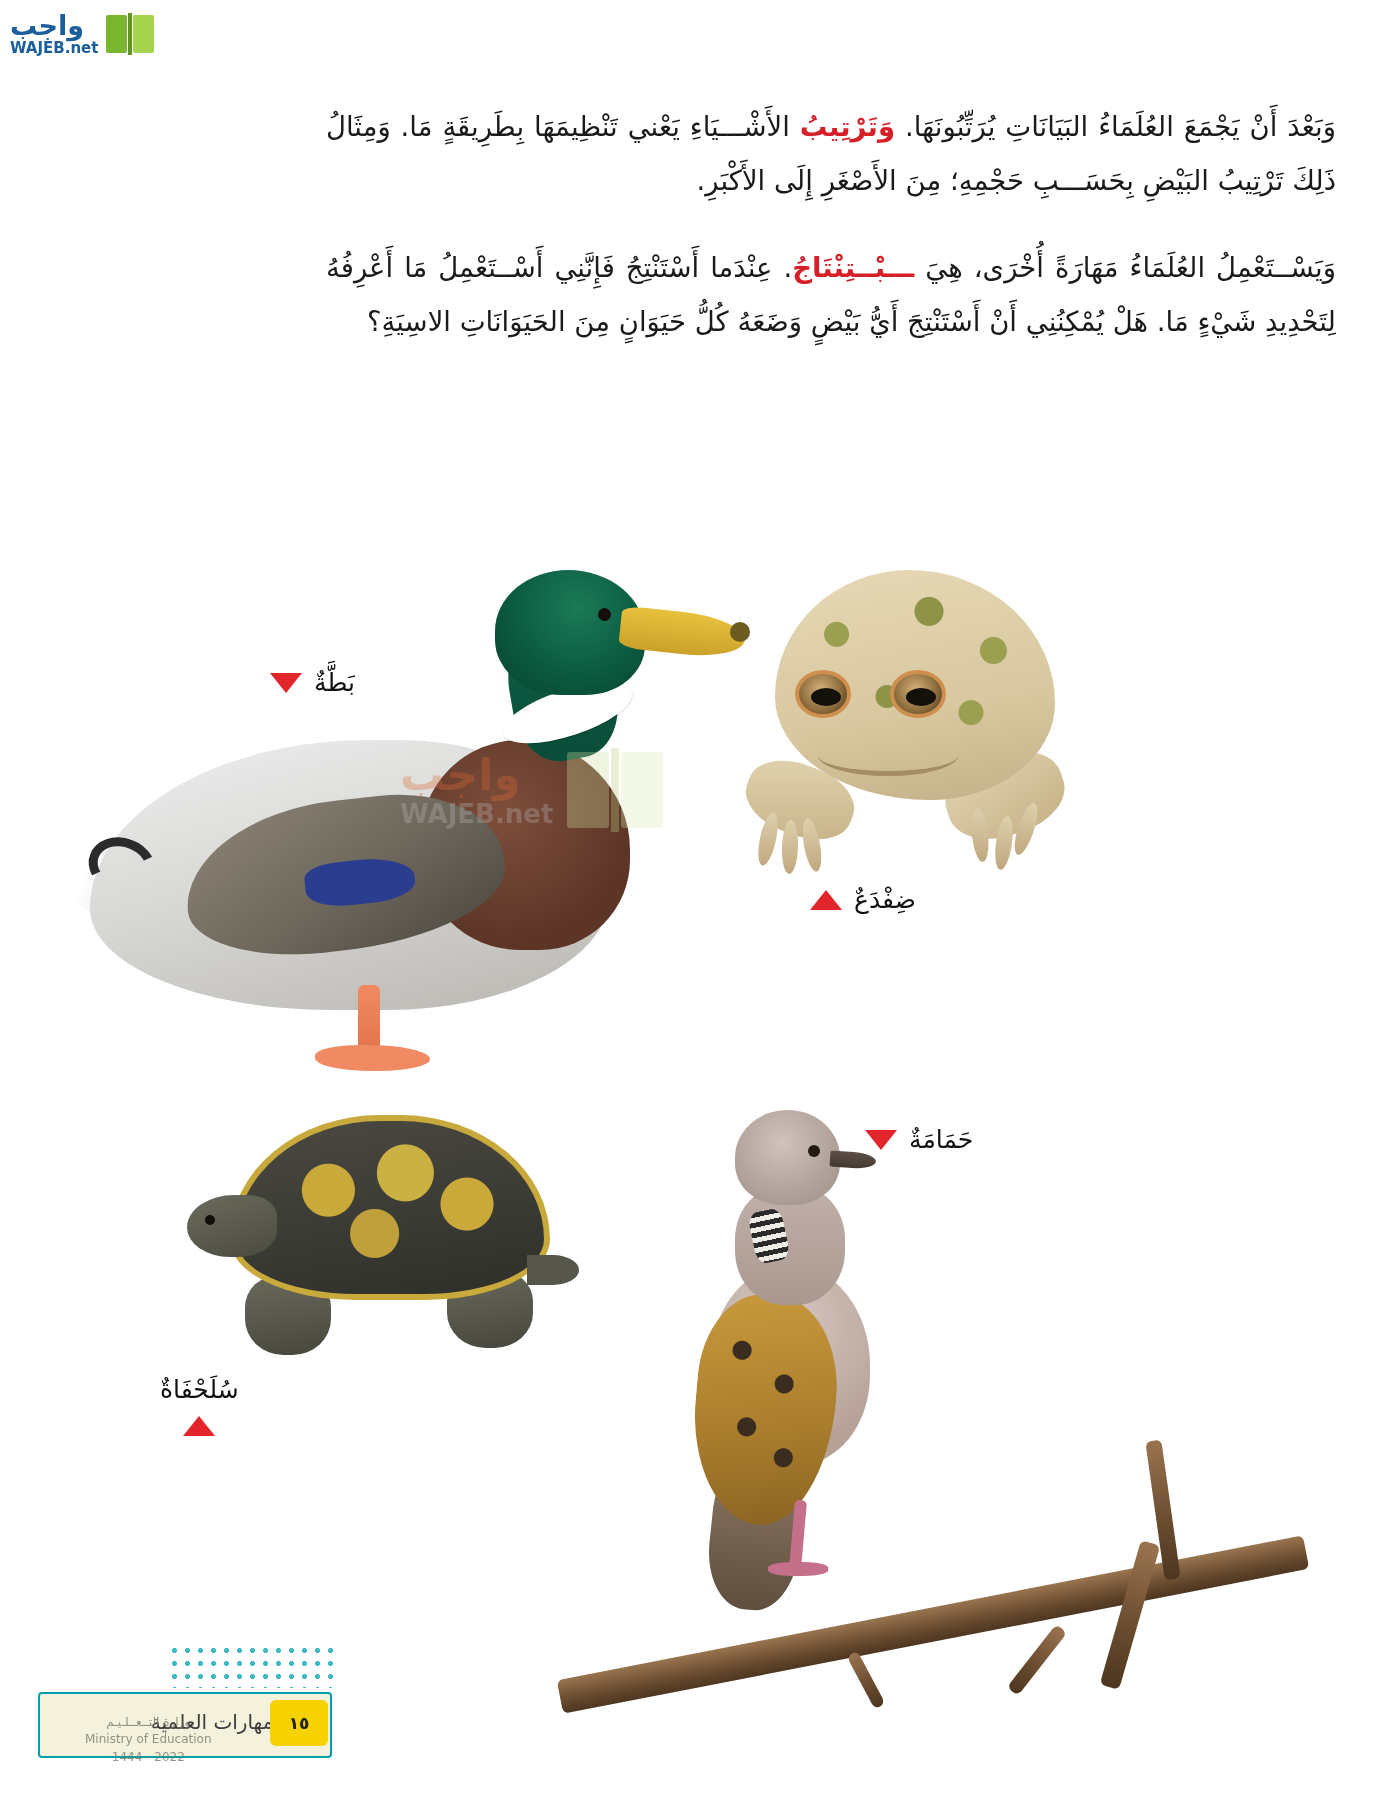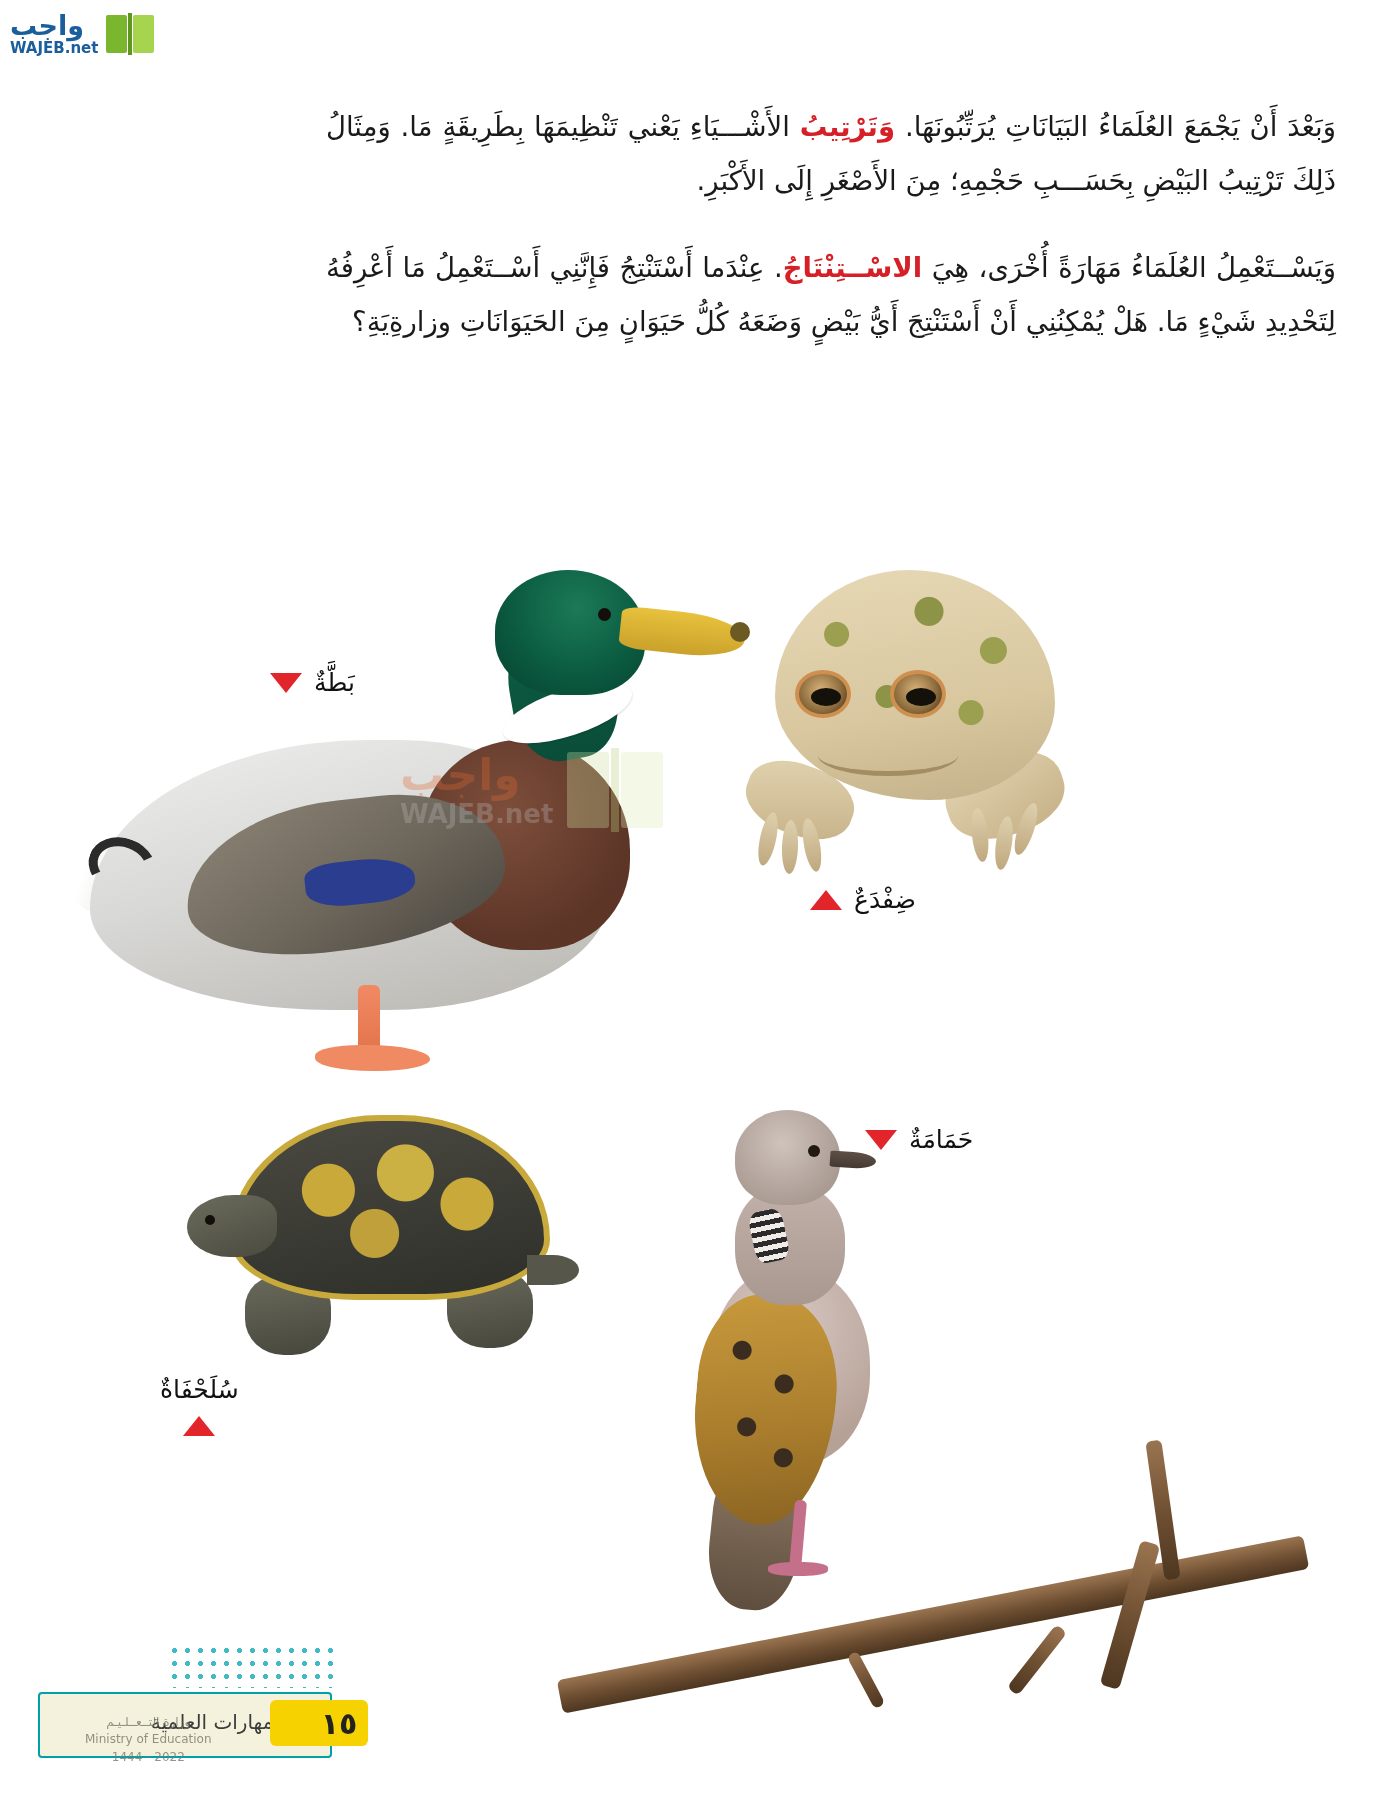--- a/index.html
+++ b/index.html
@@ -455,24 +455,23 @@
     color: #3b3b3b;
     white-space: nowrap;
   }
   .footer .pagebox {
     position: absolute;
     left: 232px; top: 8px;
     width: 58px; height: 46px;
     background: #f6d200;
     border-radius: 6px;
     display: flex; align-items: center; justify-content: center;
-    font-size: 30px;
+    font-size: 17px;
     color: #222;
     font-weight: bold;
-    padding-left: 40px;
   }
   .footer .dots {
     position: absolute;
     left: 130px; top: -48px;
     width: 170px; height: 44px;
     background-image: radial-gradient(#2bb3c0 26%, transparent 27%);
     background-size: 13px 13px;
     opacity: .9;
   }
   .ministry {
@@ -499,21 +498,21 @@
     <div class="pg right"></div>
     <div class="spine"></div>
   </div>
 </div>
 
 <div class="content">
   <p class="para">
     <span>وَبَعْدَ أَنْ يَجْمَعَ العُلَمَاءُ البَيَانَاتِ يُرَتِّبُونَهَا. </span><span class="kw">وَتَرْتِيبُ</span><span> الأَشْـــيَاءِ يَعْني تَنْظِيمَهَا بِطَرِيقَةٍ مَا. وَمِثَالُ ذَلِكَ تَرْتِيبُ البَيْضِ بِحَسَـــبِ حَجْمِهِ؛ مِنَ الأَصْغَرِ إِلَى الأَكْبَرِ.</span>
   </p>
   <p class="para">
-    <span>وَيَسْــتَعْمِلُ العُلَمَاءُ مَهَارَةً أُخْرَى، هِيَ </span><span class="kw">الاسْــتِنْتَاجُ</span><span>. عِنْدَما أَسْتَنْتِجُ فَإِنَّنِي أَسْــتَعْمِلُ مَا أَعْرِفُهُ لِتَحْدِيدِ شَيْءٍ مَا. هَلْ يُمْكِنُنِي أَنْ أَسْتَنْتِجَ أَيُّ بَيْضٍ وَضَعَهُ كُلُّ حَيَوَانٍ مِنَ الحَيَوَانَاتِ وزارةِيَةِ؟</span>
+    <span>وَيَسْــتَعْمِلُ العُلَمَاءُ مَهَارَةً أُخْرَى، هِيَ </span><span class="kw">ـــبْــتِنْتَاجُ</span><span>. عِنْدَما أَسْتَنْتِجُ فَإِنَّنِي أَسْــتَعْمِلُ مَا أَعْرِفُهُ لِتَحْدِيدِ شَيْءٍ مَا. هَلْ يُمْكِنُنِي أَنْ أَسْتَنْتِجَ أَيُّ بَيْضٍ وَضَعَهُ كُلُّ حَيَوَانٍ مِنَ الحَيَوَانَاتِ الاسِيَةِ؟</span>
   </p>
 </div>
 
 <div class="figure-area">
 
   <div class="animal duck">
     <div class="tail"></div>
     <div class="body"></div>
     <div class="tailcurl"></div>
     <div class="breast"></div>

